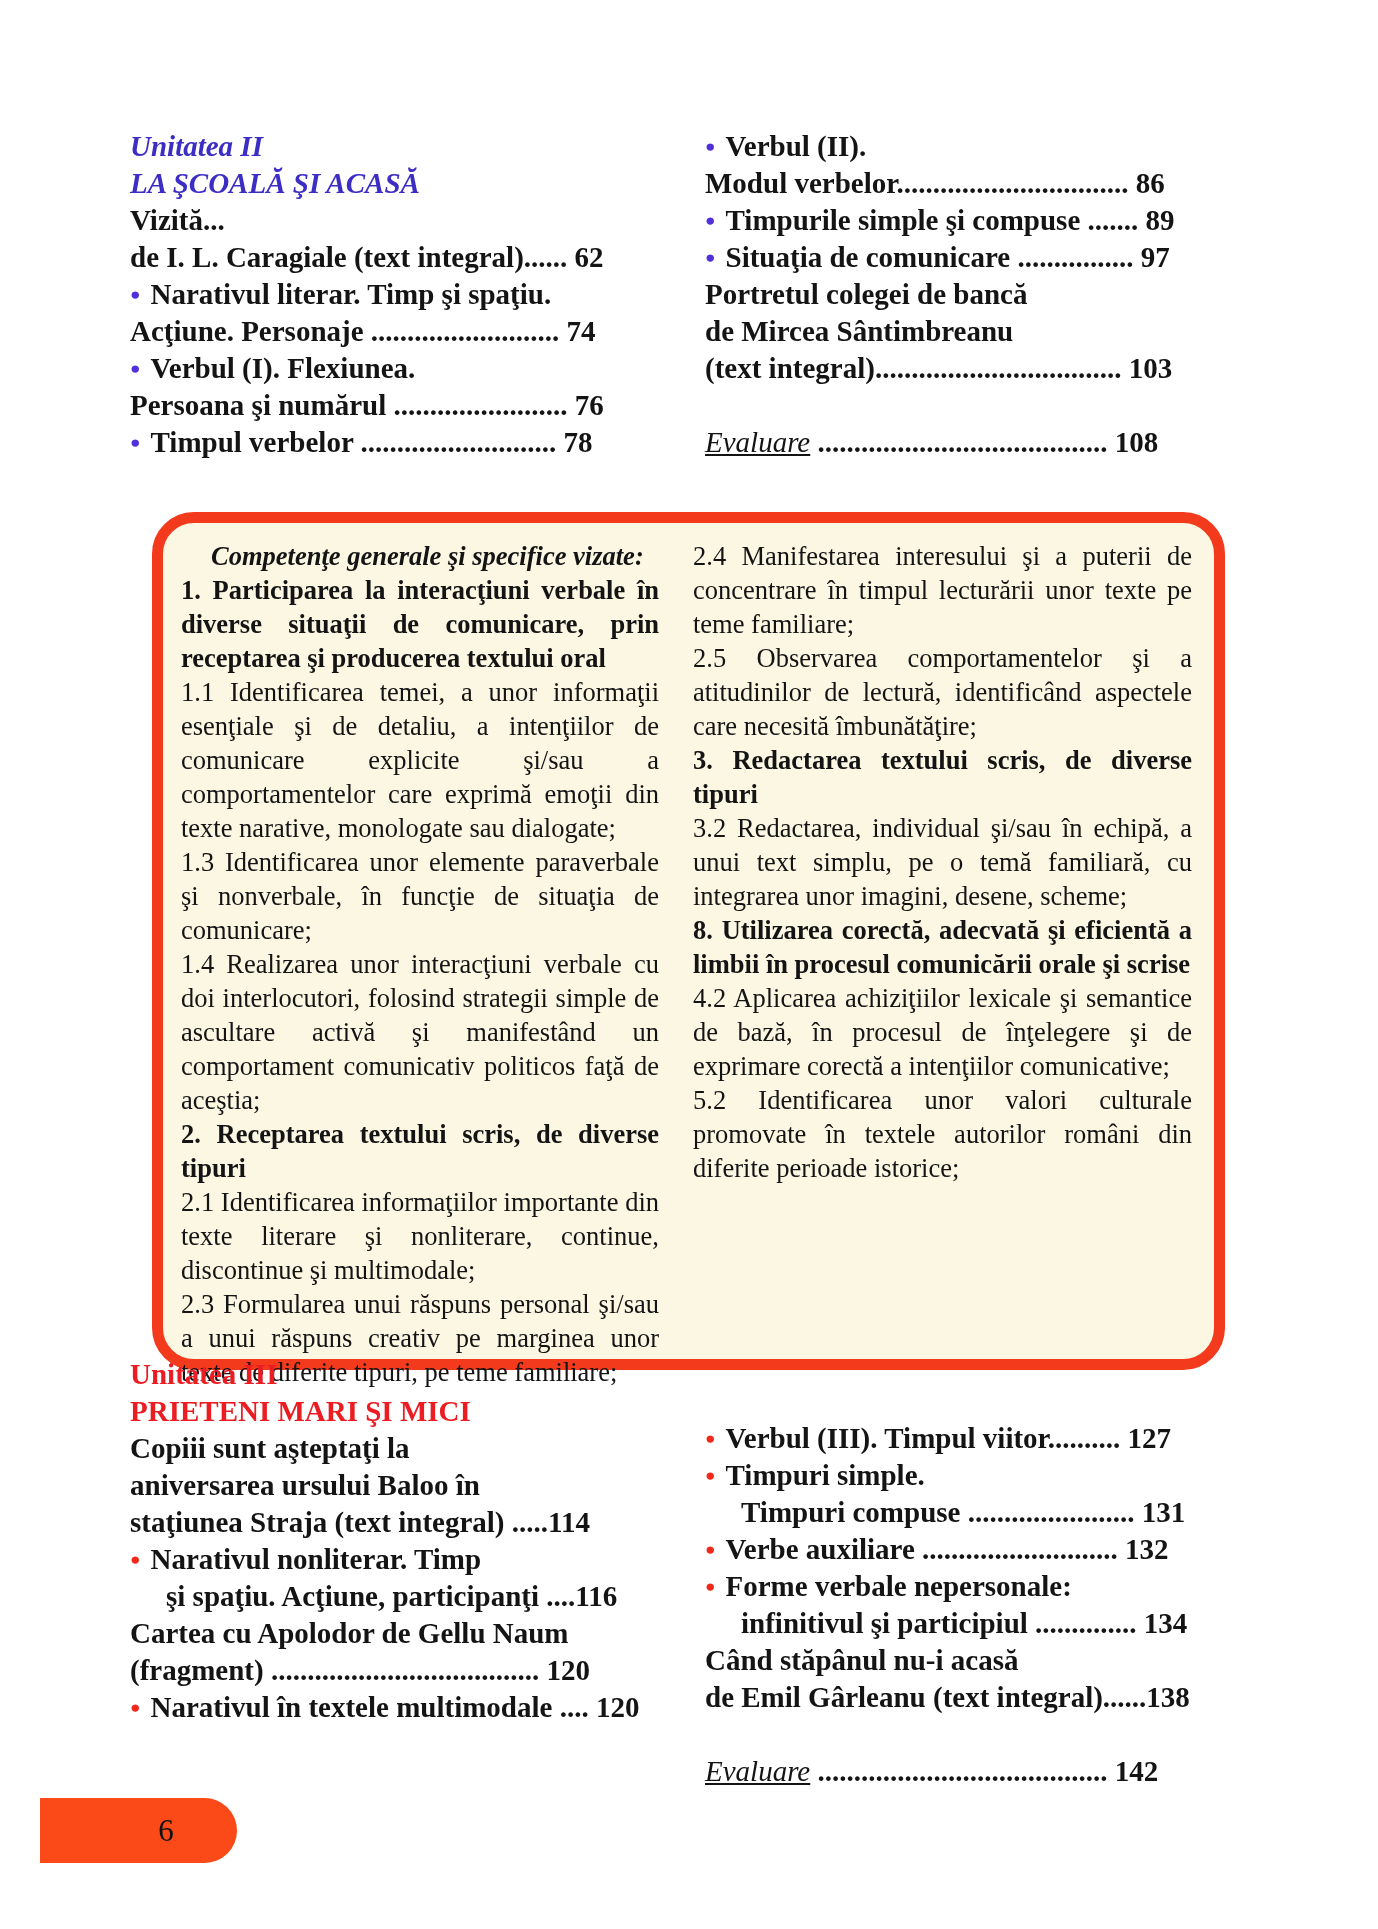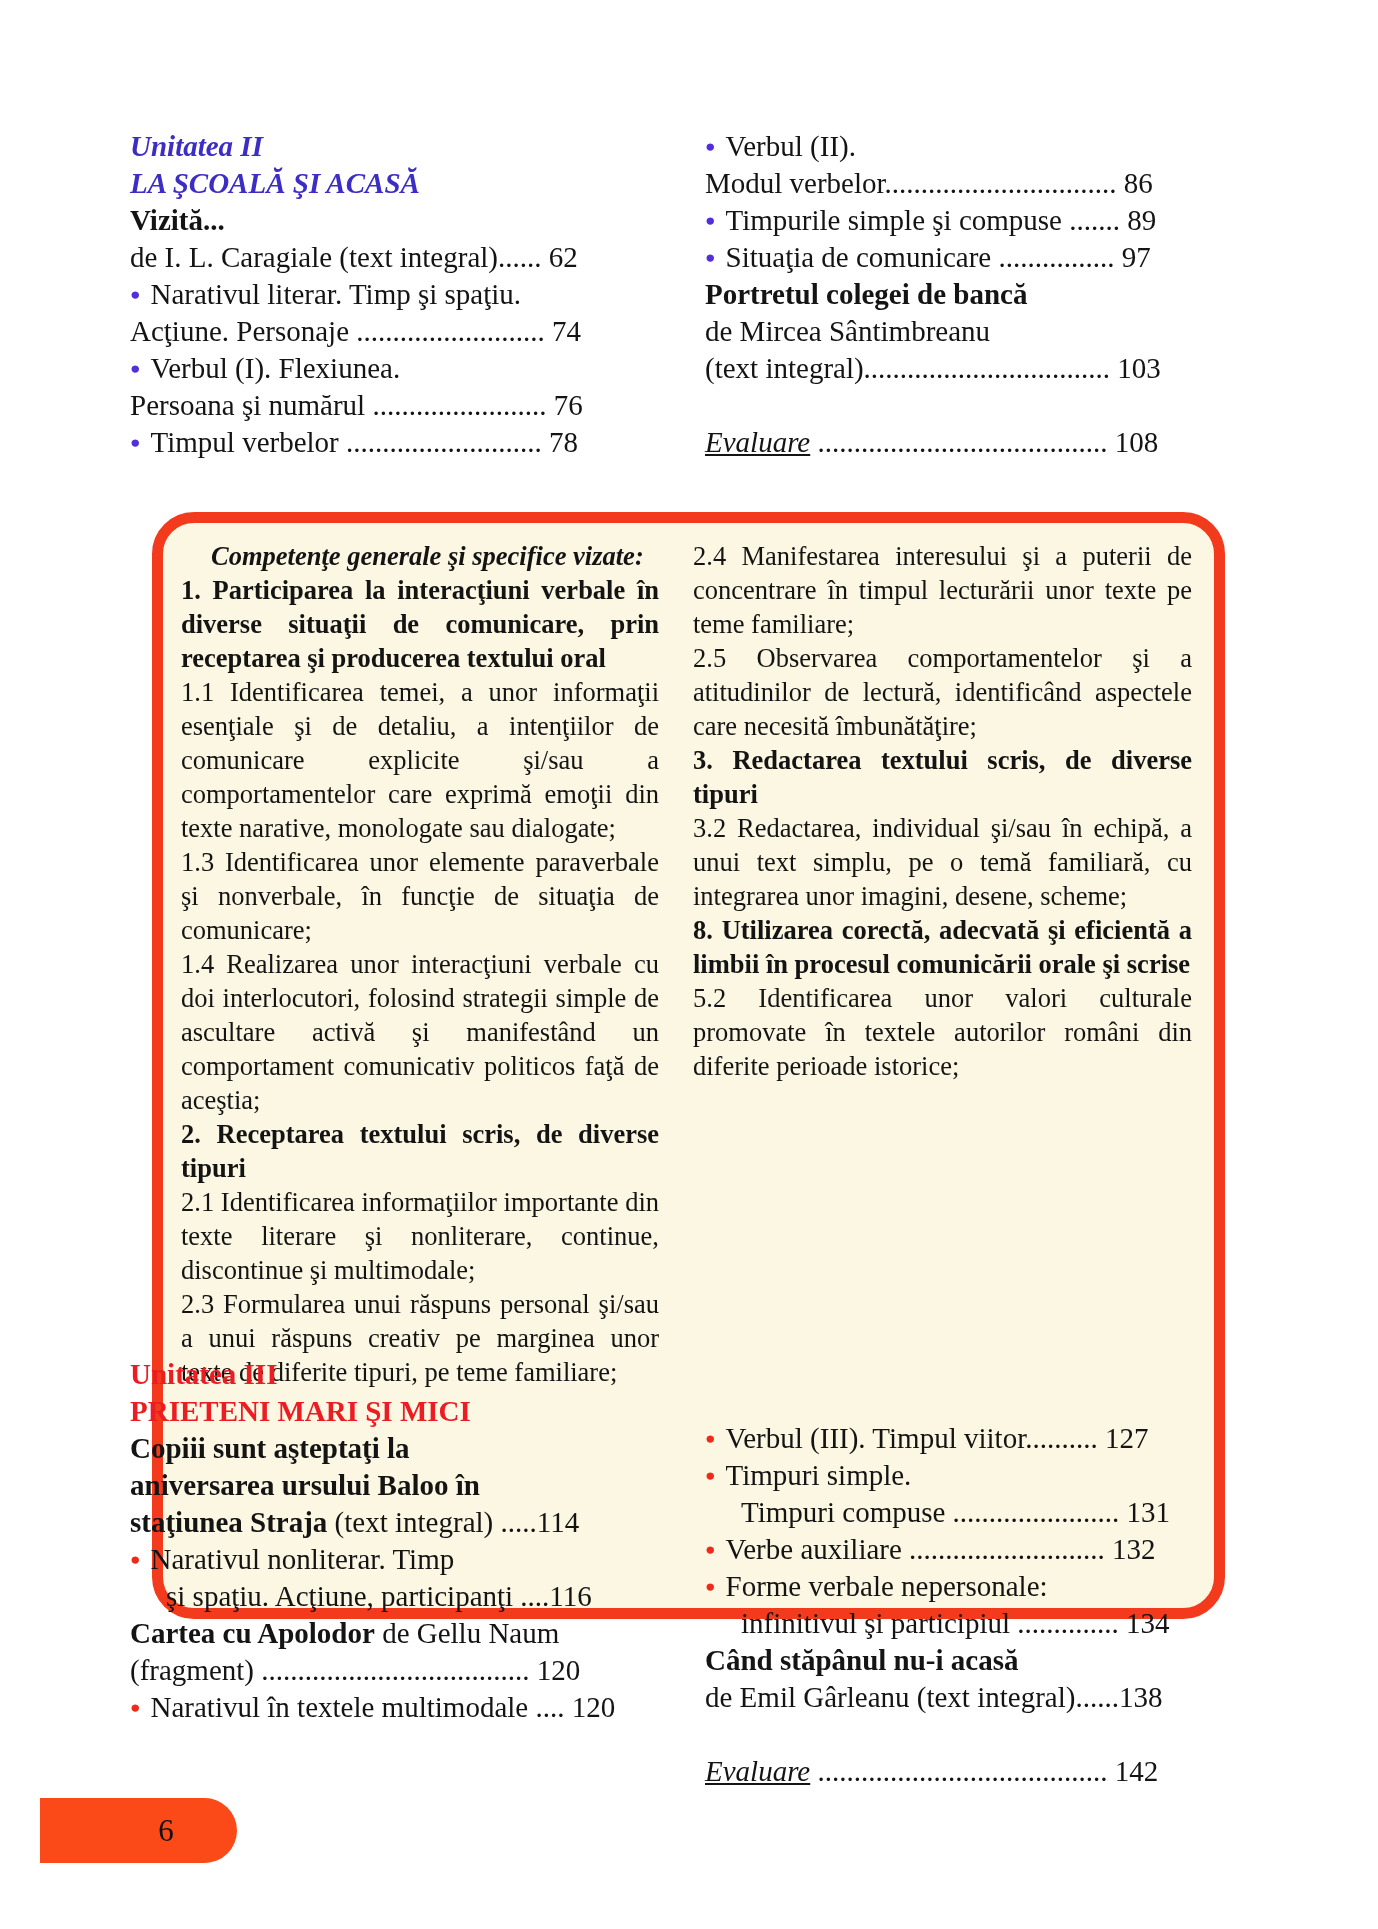--- a/index.html
+++ b/index.html
@@ -7,37 +7,37 @@
   body { font-family:"Liberation Serif", serif; color:var(--text,#141414); }
   .sheet {
     position:relative; width:1378px; height:1929px; background:#ffffff; overflow:hidden;
   }
   
   .toc-col {
     position:absolute; font-size:29px; line-height:37px; white-space:nowrap;
   }
   .toc-line { height:37px; }
   .toc-line.indent { padding-left:36px; }
-  .seg.n { font-weight:400; }
+  .seg.n { font-weight:700; }
   .seg.b { font-weight:700; }
   .seg.i { font-style:italic;text-decoration:underline; }
   .seg.hb { font-weight:700; color:var(--blue-heading);font-style:italic; }
   .seg.hr { font-weight:700; color:var(--red-heading); }
   .blt {
     display:inline-block; margin-right:10px; font-size:0.6em; vertical-align:0.22em;
   }
   .blt.blue { color:var(--blue-bullet); }
   .blt.red  { color:var(--red-bullet); }
   #toc-top-left     { left:130px; top:128px;  width:560px; }
   #toc-top-right    { left:705px; top:128px;  width:480px; }
   #toc-bottom-left  { left:130px; top:1356px; width:565px; }
   #toc-bottom-right { left:705px; top:1420px; width:480px; }
   
   .box {
-    position:absolute; left:152px; top:512px; width:1073px; height:1107px;
+    position:absolute; left:152px; top:512px; width:1073px; height:858px;
     background:var(--box-background); border:11px solid var(--box-border);
     border-radius:42px; display:flex; gap:34px; padding:16px 22px 0 18px;
   }
   .box-col { font-size:26.5px; line-height:34px; }
   .box-col.left  { width:478px; flex:none; }
   .box-col.right { flex:1; }
   .box-para { text-align:justify; }
   .box-para.b { font-weight:700; }
   .box-title {
     font-weight:700; font-style:italic; text-indent:30px; text-align:left;
@@ -92,20 +92,21 @@
           <p class="box-para n">2.3 Formularea unui răspuns personal şi/sau a unui răspuns creativ pe marginea unor texte de diferite tipuri, pe teme familiare;</p>
         </div>
     </div>
     <div class="box-col right">
       <div>
           <p class="box-para n">2.4 Manifestarea interesului şi a puterii  de concentrare în timpul lecturării unor texte pe teme familiare;</p>
           <p class="box-para n">2.5 Observarea comportamentelor şi a atitudinilor de lectură, identificând aspectele care necesită îmbunătăţire;</p>
           <p class="box-para b">3. Redactarea textului scris, de diverse tipuri</p>
           <p class="box-para n">3.2 Redactarea, individual şi/sau în echipă, a unui text simplu, pe o temă familiară, cu integrarea unor imagini, desene, scheme;</p>
           <p class="box-para b">8. Utilizarea corectă, adecvată şi eficientă a limbii în procesul comunicării orale şi scrise</p>
+          <p class="box-para n">4.2 Aplicarea achiziţiilor lexicale şi semantice de bază, în procesul de înţelegere şi de exprimare corectă a intenţiilor comunicative;</p>
           <p class="box-para n">5.2 Identificarea unor valori culturale promovate în textele autorilor români din diferite perioade istorice;</p>
         </div>
     </div>
   </div>
 
   <div id="toc-bottom-left" class="toc-col">
       <div class="toc-line"><span class="seg hr">Unitatea III</span></div>
       <div class="toc-line"><span class="seg hr">PRIETENI MARI ŞI MICI</span></div>
       <div class="toc-line"><span class="seg b">Copiii sunt aşteptaţi la</span></div>
       <div class="toc-line"><span class="seg b">aniversarea ursului Baloo în</span></div>

